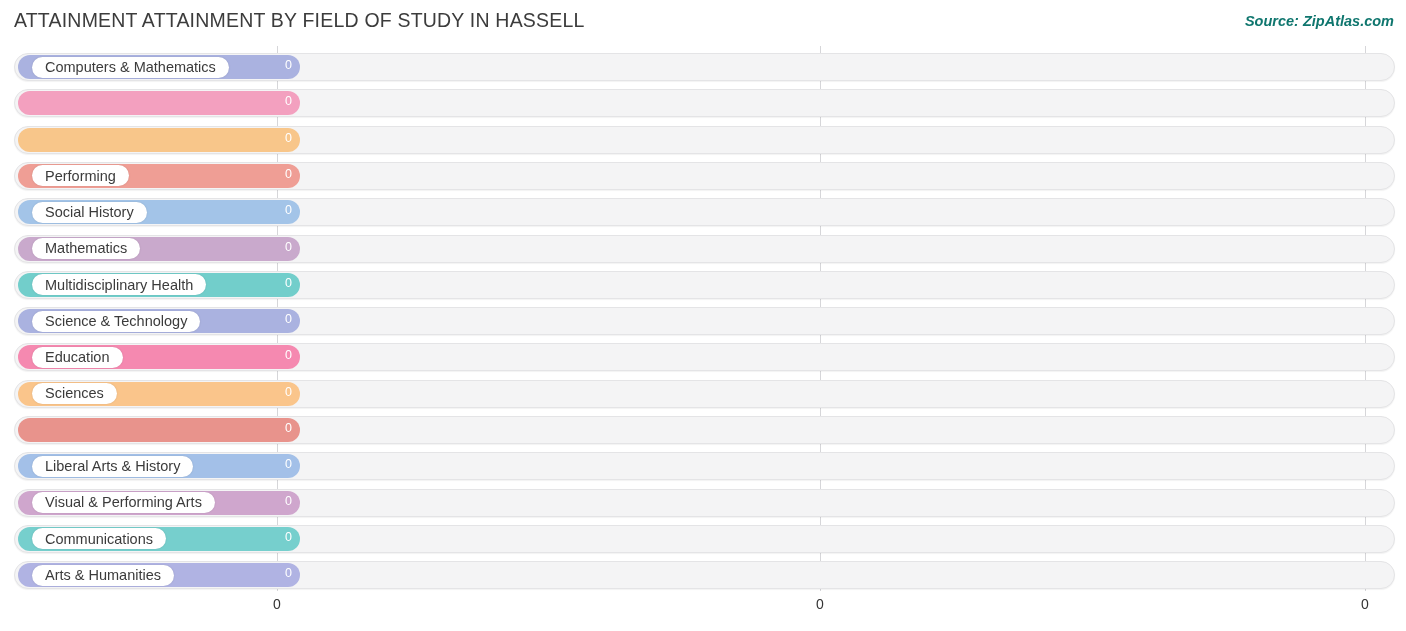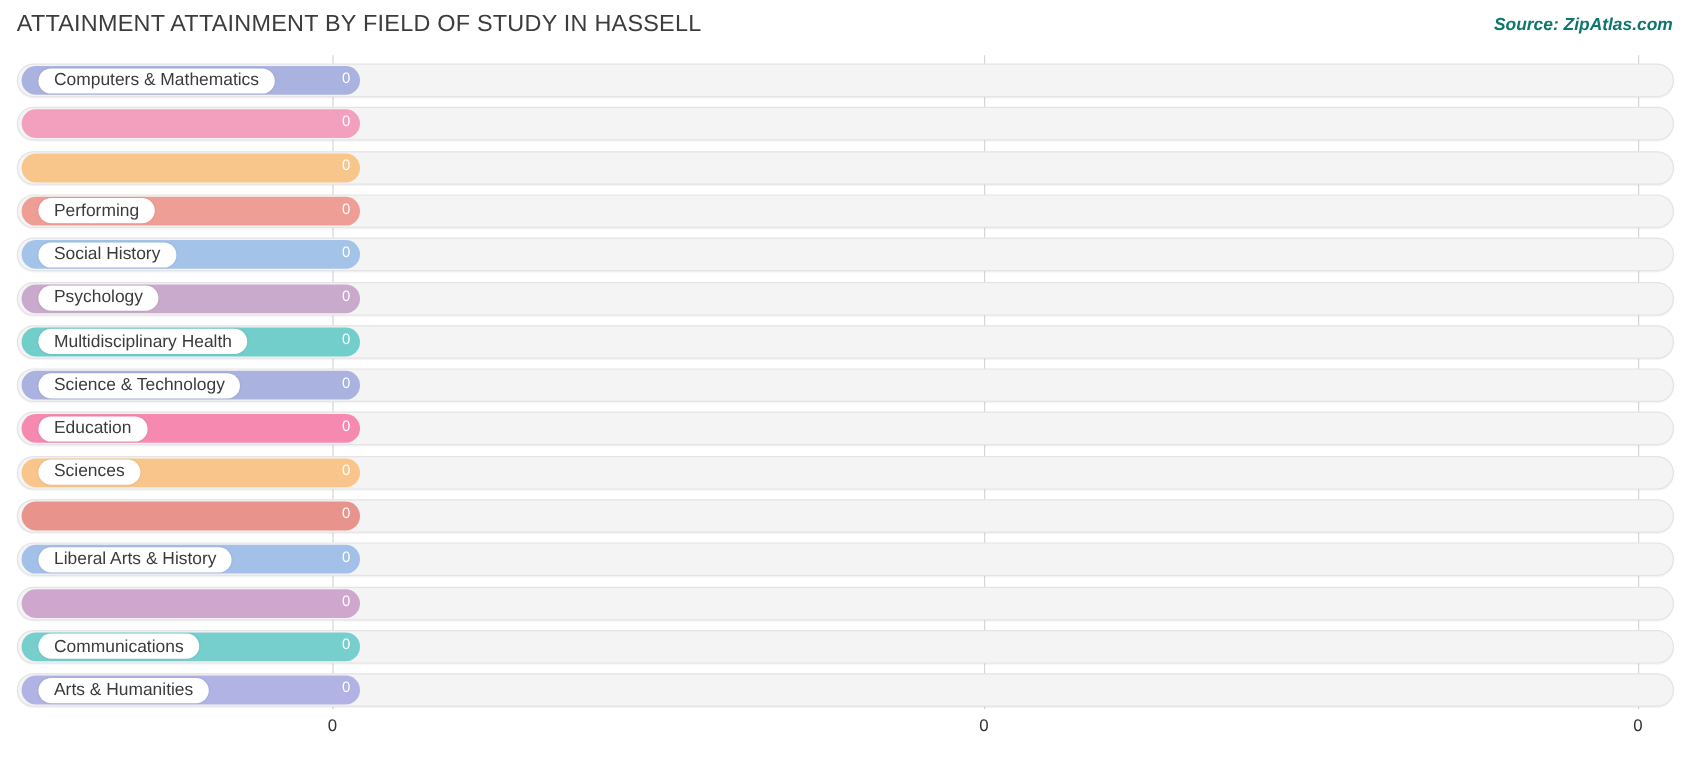--- a/index.html
+++ b/index.html
@@ -198,21 +198,21 @@
         <div class="bar-value" style="left: 4px; width: 274px;">0</div>
         <div class="label-pill">
           <span class="label-text">Social History</span>
         </div>
       </div>
       <div class="row" style="top: 188.5px;">
         <div class="track"></div>
         <div class="bar" style="background: rgb(201, 169, 204); width: 282px;"></div>
         <div class="bar-value" style="left: 4px; width: 274px;">0</div>
         <div class="label-pill">
-          <span class="label-text">Psychology</span>
+          <span class="label-text">Mathematics</span>
         </div>
       </div>
       <div class="row" style="top: 224.8px;">
         <div class="track"></div>
         <div class="bar" style="background: rgb(114, 206, 203); width: 282px;"></div>
         <div class="bar-value" style="left: 4px; width: 274px;">0</div>
         <div class="label-pill">
           <span class="label-text">Multidisciplinary Health</span>
         </div>
       </div>
@@ -250,20 +250,23 @@
         <div class="bar" style="background: rgb(163, 192, 232); width: 282px;"></div>
         <div class="bar-value" style="left: 4px; width: 274px;">0</div>
         <div class="label-pill">
           <span class="label-text">Liberal Arts &amp; History</span>
         </div>
       </div>
       <div class="row" style="top: 442.6px;">
         <div class="track"></div>
         <div class="bar" style="background: rgb(207, 166, 205); width: 282px;"></div>
         <div class="bar-value" style="left: 4px; width: 274px;">0</div>
+        <div class="label-pill">
+          <span class="label-text">Visual &amp; Performing Arts</span>
+        </div>
       </div>
       <div class="row" style="top: 478.9px;">
         <div class="track"></div>
         <div class="bar" style="background: rgb(118, 207, 205); width: 282px;"></div>
         <div class="bar-value" style="left: 4px; width: 274px;">0</div>
         <div class="label-pill">
           <span class="label-text">Communications</span>
         </div>
       </div>
       <div class="row" style="top: 515.2px;">

